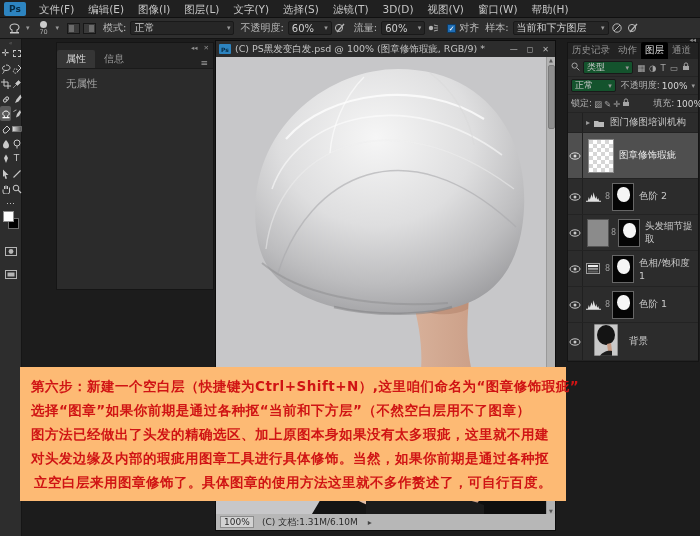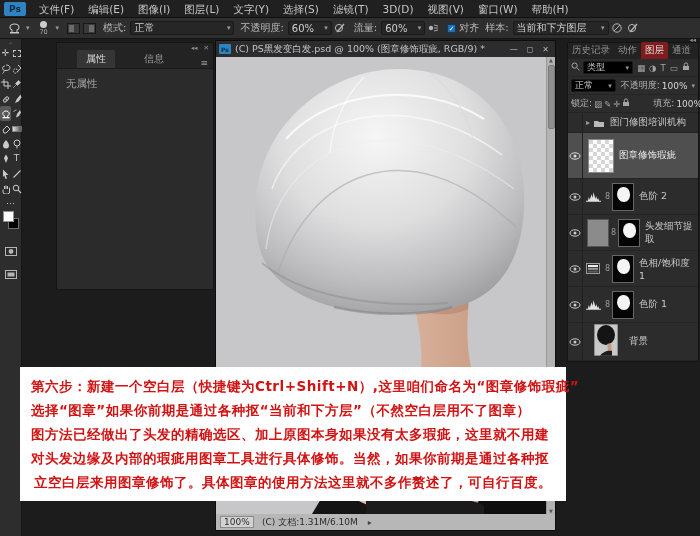--- a/index.html
+++ b/index.html
@@ -34,21 +34,21 @@
   .ellipsis-row { text-align:center; font-size:9px; color:#c9c9c9; height:12px; line-height:10px; }
   .swatches { position:relative; width:22px; height:26px; margin-top:3px; }
   .sw-fg { position:absolute; left:3px; top:0; width:11px; height:11px; background:#ffffff; border:1px solid #8f8f8f; z-index:2; }
   .sw-bg { position:absolute; left:8px; top:7px; width:11px; height:11px; background:#000000; border:1px solid #6f6f6f; z-index:1; }
   .tb-bottom { display:flex; flex-direction:column; align-items:center; gap:4px; margin-top:4px; }
 
   
   .props { position:absolute; left:56px; top:42px; width:158px; height:248px; background:#2b2b2b; border:1px solid #151515; }
   .props-topstrip { height:9px; display:flex; justify-content:flex-end; align-items:center; gap:6px; padding-right:4px; font-size:6.5px; color:#8f8f8f; background:#232323; }
   .props-tabs { height:17px; background:#232323; display:flex; align-items:flex-end; border-bottom:1px solid #1a1a1a; }
-  .ptab { font-size:10px; padding:2px 9px; color:#9a9a9a;margin-left:20px; }
+  .ptab { font-size:10px; padding:2px 9px; color:#9a9a9a; }
   .ptab.active { background:#353535; color:#dcdcdc; border-radius:2px 2px 0 0; }
   .props-menu { margin-left:auto; margin-right:5px; font-size:9px; color:#9a9a9a; }
   .props-body { padding:8px 9px; font-size:10.5px; color:#a8a8a8; }
 
   
   .docwin { position:absolute; left:215px; top:40px; width:341px; height:491px; border:1px solid #0d0d0d; background:#2c2c2c; z-index:1; }
   .doc-titlebar { height:16px; background:#2c2c2c; display:flex; align-items:center; font-size:9.5px; color:#c3c3c3; }
   .mini-ps { width:12px; height:10px; background:#2d84c0; color:#082c44; font-size:6px; font-weight:bold; display:flex; align-items:center; justify-content:center; margin:0 4px 0 3px; border-radius:1px; flex:none; }
   .doc-title { white-space:nowrap; overflow:hidden; flex:1; }
   .win-ctrls { display:flex; gap:9px; margin:0 6px 0 4px; font-size:8px; color:#b5b5b5; flex:none; }
@@ -60,39 +60,39 @@
   .zoom-box { width:34px; height:12px; background:#d2d2d2; border:1px solid #8c8c8c; margin-left:4px; padding-left:3px; line-height:11px; }
   .doc-info { margin-left:8px; }
   .status-arrow { margin-left:10px; font-size:8px; color:#444; }
 
   
   .dock { position:absolute; left:565px; top:38px; width:135px; height:498px; z-index:2; }
   .dock-collapse { text-align:right; font-size:6.5px; color:#8a8a8a; padding:0 4px; height:5px; line-height:5px; }
   .lpanel { position:absolute; left:2px; top:4px; width:132px; background:#2c2c2c; border:1px solid #141414; }
   .ltabs { height:16px; background:#222222; display:flex; align-items:flex-end; font-size:9.5px; color:#969696; }
   .ltab { padding:2px 4px; white-space:nowrap; }
-  .ltab.active { background:#7f1d1d; color:#e0e0e0; border-radius:2px 2px 0 0; }
+  .ltab.active { background:#000000; color:#e0e0e0; border-radius:2px 2px 0 0; }
   .lrow { height:18px; display:flex; align-items:center; font-size:9px; color:#b5b5b5; padding:0 3px; border-bottom:1px solid #242424; white-space:nowrap; }
-  .small-dd { background:#000000; border:1px solid #191919; border-radius:2px; height:13px; display:flex; align-items:center; justify-content:space-between; padding:0 3px; color:#c9c9c9; }
+  .small-dd { background:#14532d; border:1px solid #191919; border-radius:2px; height:13px; display:flex; align-items:center; justify-content:space-between; padding:0 3px; color:#c9c9c9; }
   .ficon { font-size:8.5px; color:#a5a5a5; margin-left:4px; }
   .layers-list { background:#2c2c2c; }
   .layer-row { display:flex; align-items:center; border-bottom:1px solid #232323; padding-right:2px; }
   .eye-well { width:15px; align-self:stretch; border-right:1px solid #202020; display:flex; align-items:center; justify-content:center; flex:none; }
   .lname { font-size:9.5px; color:#c9c9c9; margin-left:5px; overflow:hidden; }
   .mask-thumb { width:22px; height:28px; background:#050505; border:1px solid #666; position:relative; flex:none; }
   .mask-blob { position:absolute; left:4px; top:3px; width:13px; height:15px; background:#f5f5f5; border-radius:50% 50% 46% 54%; }
   .link8 { font-size:8px; color:#9a9a9a; margin:0 2px; flex:none; }
   .checker { width:26px; height:34px; border:1px solid #888;
     background-image: conic-gradient(#ffffff 25%, #d6d6d6 0 50%, #ffffff 0 75%, #d6d6d6 0);
     background-size:8px 8px; flex:none; }
   .graythumb { width:22px; height:28px; background:#8b8b8b; border:1px solid #555; flex:none; }
   .adj-icon { width:20px; display:flex; justify-content:center; flex:none; }
 
   
-  .annotation { position:absolute; left:20px; top:367px; width:546px; height:134px; background:#ffffff; z-index:5; padding:7px 11px; }
+  .annotation { position:absolute; left:20px; top:367px; width:546px; height:134px; background:#fdba74; z-index:5; padding:7px 11px; }
   .ann-line { font-size:13.5px; font-weight:bold; line-height:24px; letter-spacing:0.5px; white-space:nowrap; }
 </style>
 </head>
 <body>
 
 <div id="stage">
 
   <div class="menubar">
     <div class="ps-logo">Ps</div>
     <span class="menu-item">文件(F)</span>

